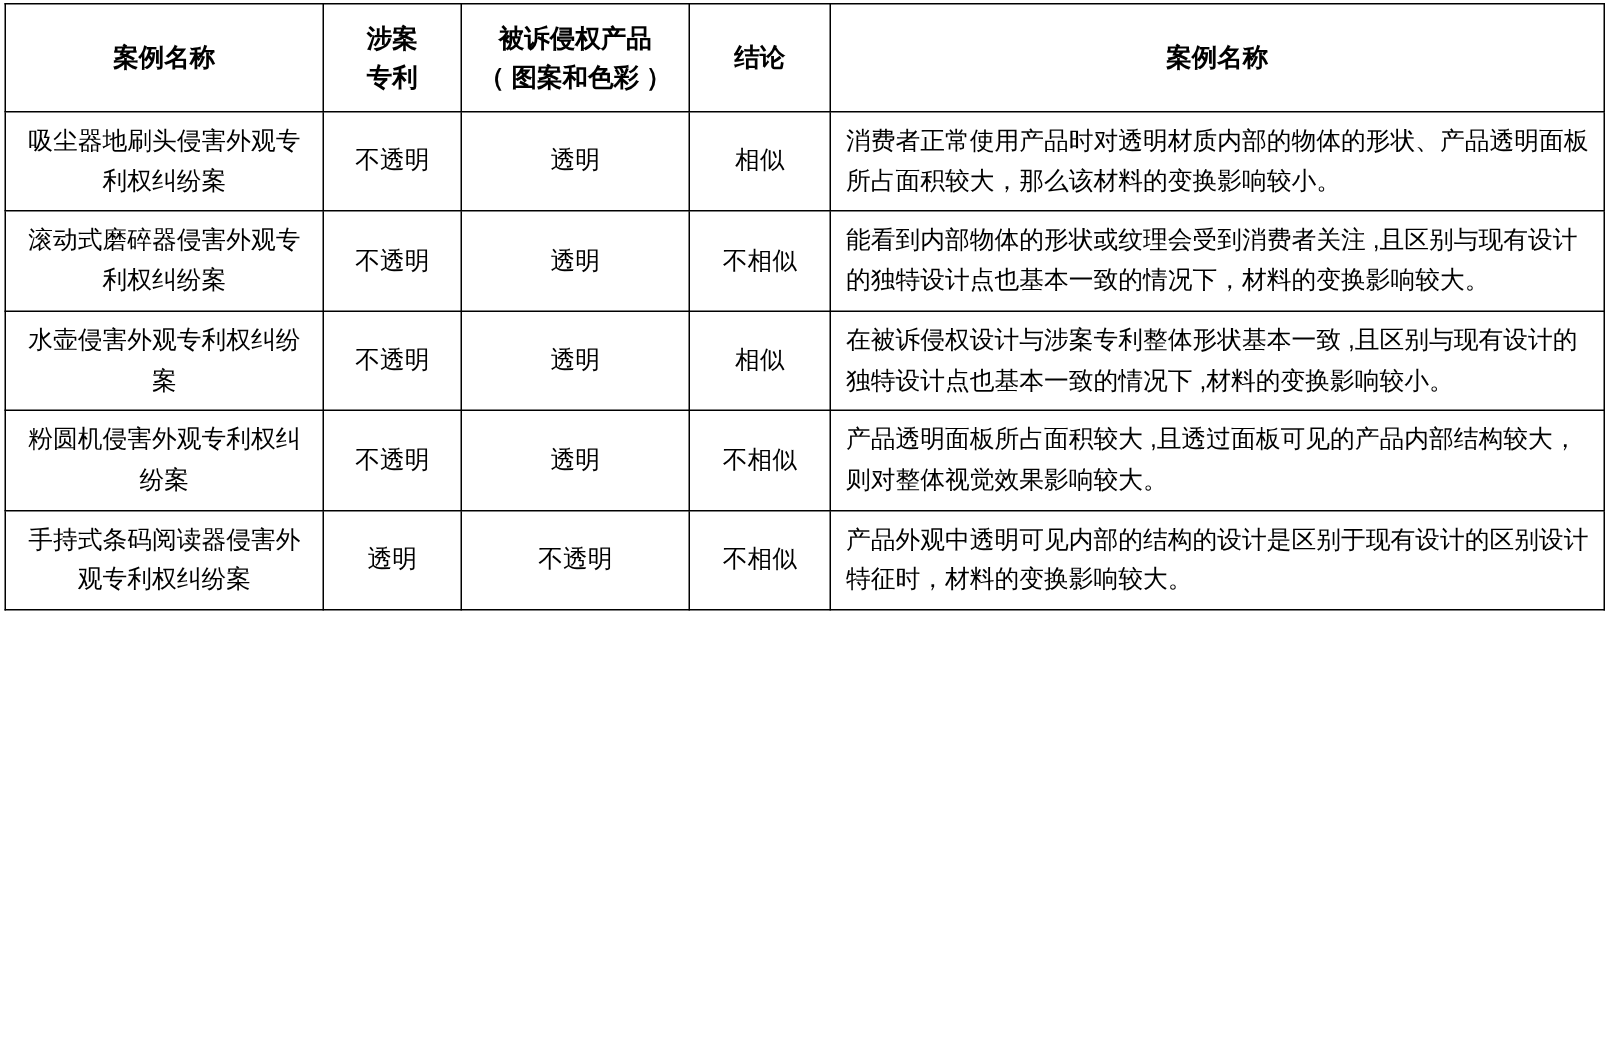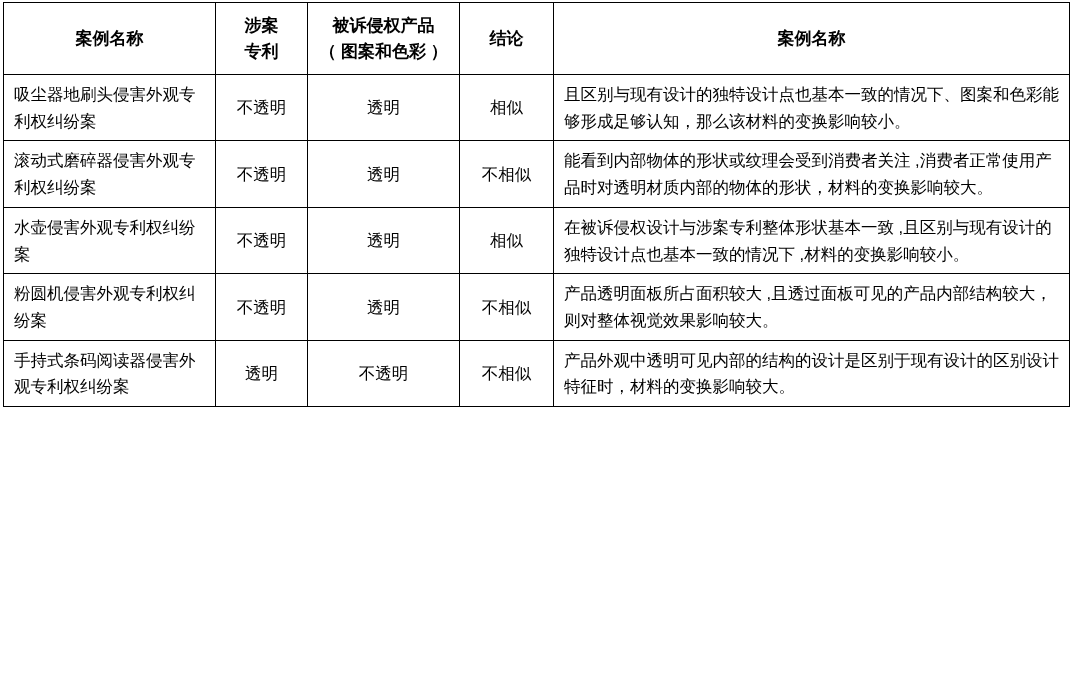--- a/index.html
+++ b/index.html
@@ -34,21 +34,21 @@
     line-height: 1.5;
     padding: 10px 6px;
   }
   .col-name   { width: 212px; }
   .col-patent { width: 92px; }
   .col-prod   { width: 152px; }
   .col-concl  { width: 94px; }
   .col-points { width: 516px; }
 
   td.c-name {
-    text-align: left;
+    text-align: center;
     padding-left: 12px;
     padding-right: 6px;
   }
   td.c-center {
     text-align: center;
     padding-left: 4px;
     padding-right: 4px;
   }
   td.c-points {
     text-align: left;
@@ -88,28 +88,28 @@
         <span class="hdr-line">案例名称</span>
       </th>
     </tr>
   </thead>
   <tbody>
     <tr>
       <td class="c-name">吸尘器地刷头侵害外观专利权纠纷案</td>
       <td class="c-center">不透明</td>
       <td class="c-center">透明</td>
       <td class="c-center">相似</td>
-      <td class="c-points">且区别与现有设计的独特设计点也基本一致的情况下、图案和色彩能够形成足够认知，那么该材料的变换影响较小。</td>
+      <td class="c-points">消费者正常使用产品时对透明材质内部的物体的形状、产品透明面板所占面积较大，那么该材料的变换影响较小。</td>
     </tr>
     <tr>
       <td class="c-name">滚动式磨碎器侵害外观专利权纠纷案</td>
       <td class="c-center">不透明</td>
       <td class="c-center">透明</td>
       <td class="c-center">不相似</td>
-      <td class="c-points">能看到内部物体的形状或纹理会受到消费者关注 ,消费者正常使用产品时对透明材质内部的物体的形状，材料的变换影响较大。</td>
+      <td class="c-points">能看到内部物体的形状或纹理会受到消费者关注 ,且区别与现有设计的独特设计点也基本一致的情况下，材料的变换影响较大。</td>
     </tr>
     <tr>
       <td class="c-name">水壶侵害外观专利权纠纷案</td>
       <td class="c-center">不透明</td>
       <td class="c-center">透明</td>
       <td class="c-center">相似</td>
       <td class="c-points">在被诉侵权设计与涉案专利整体形状基本一致 ,且区别与现有设计的独特设计点也基本一致的情况下 ,材料的变换影响较小。</td>
     </tr>
     <tr>
       <td class="c-name">粉圆机侵害外观专利权纠纷案</td>

